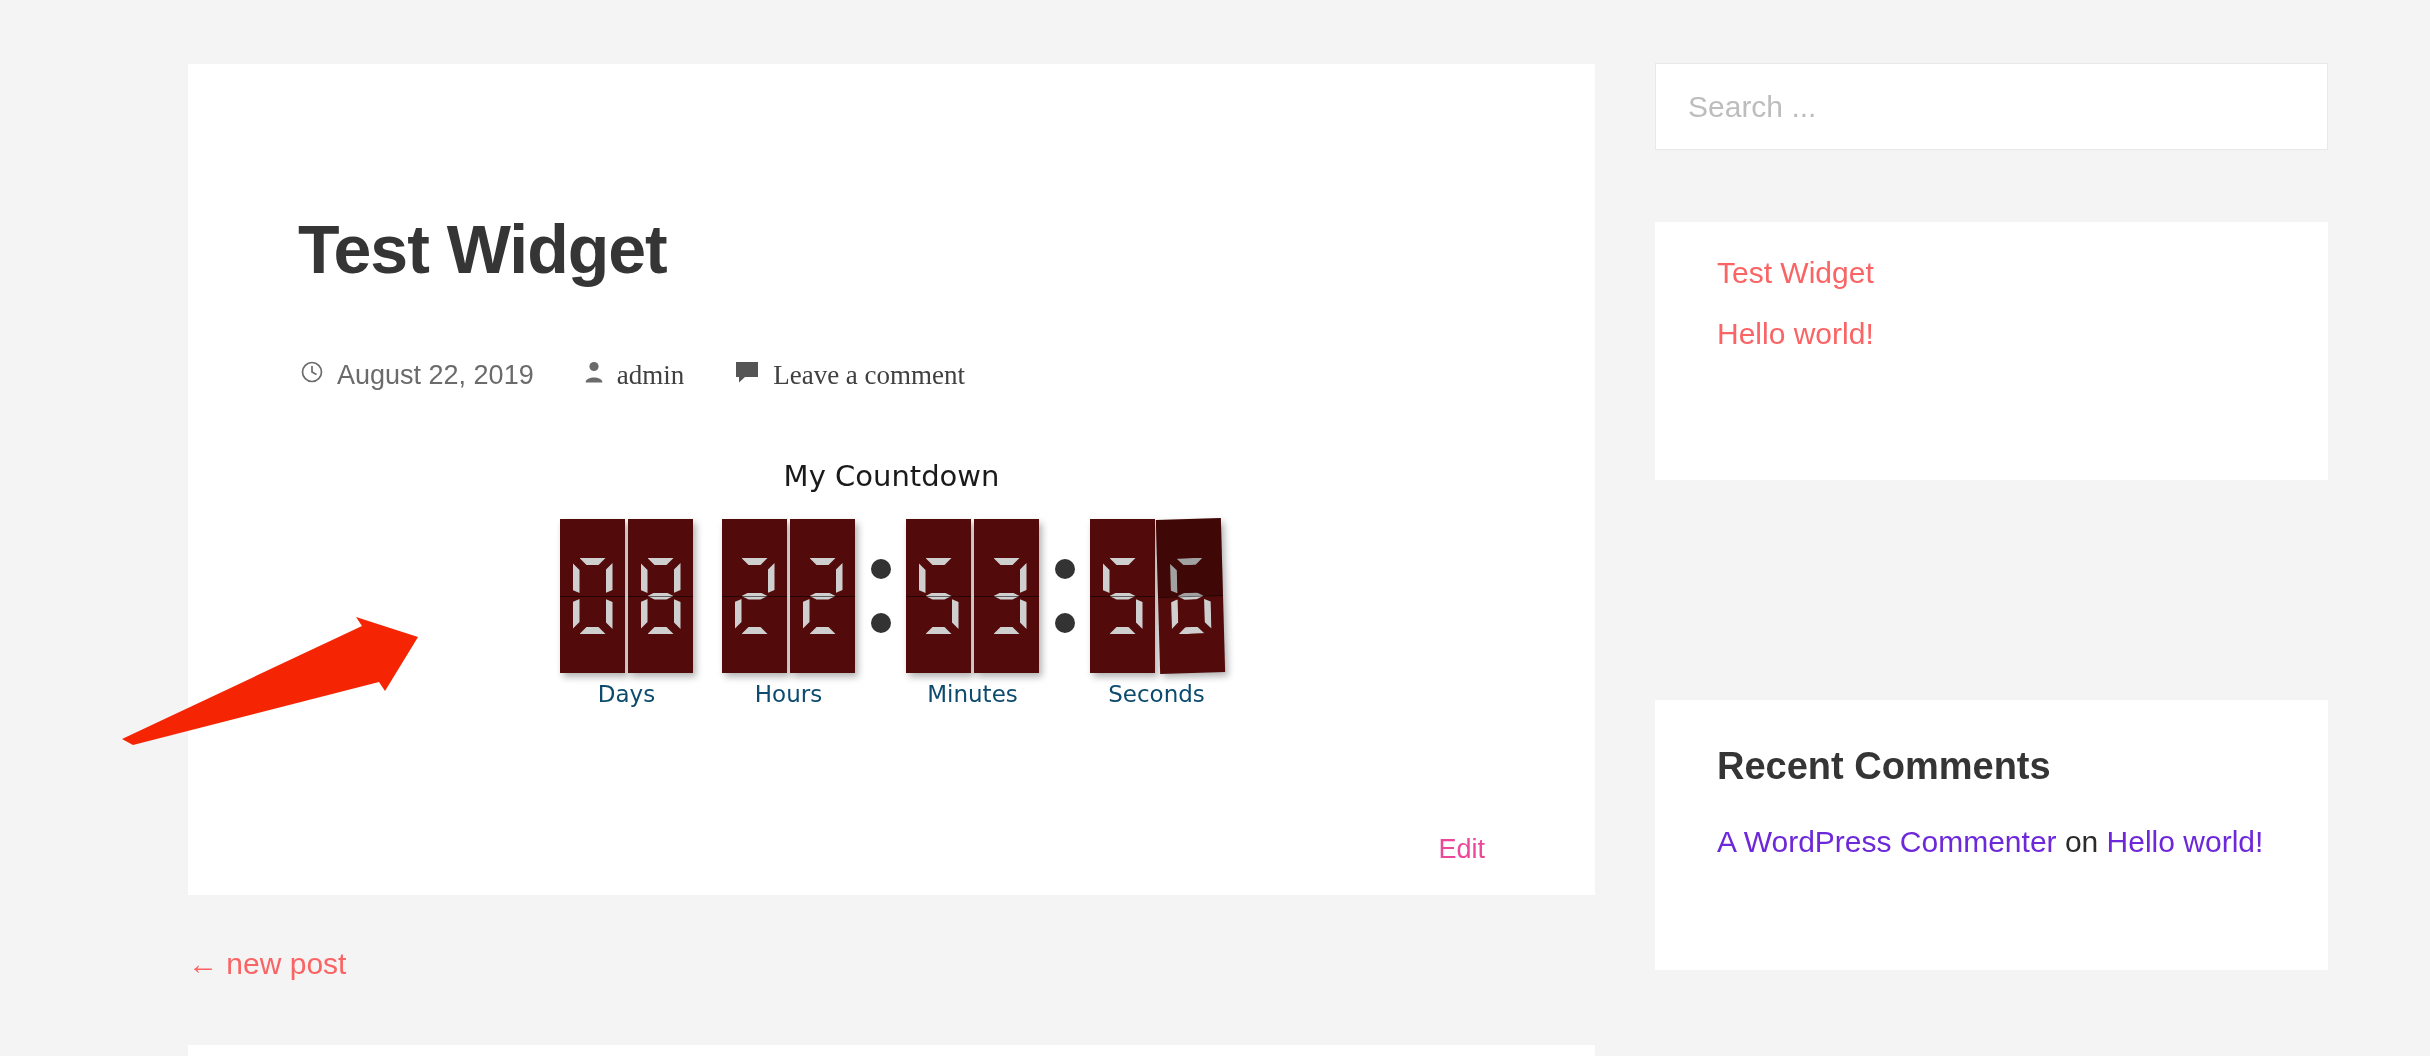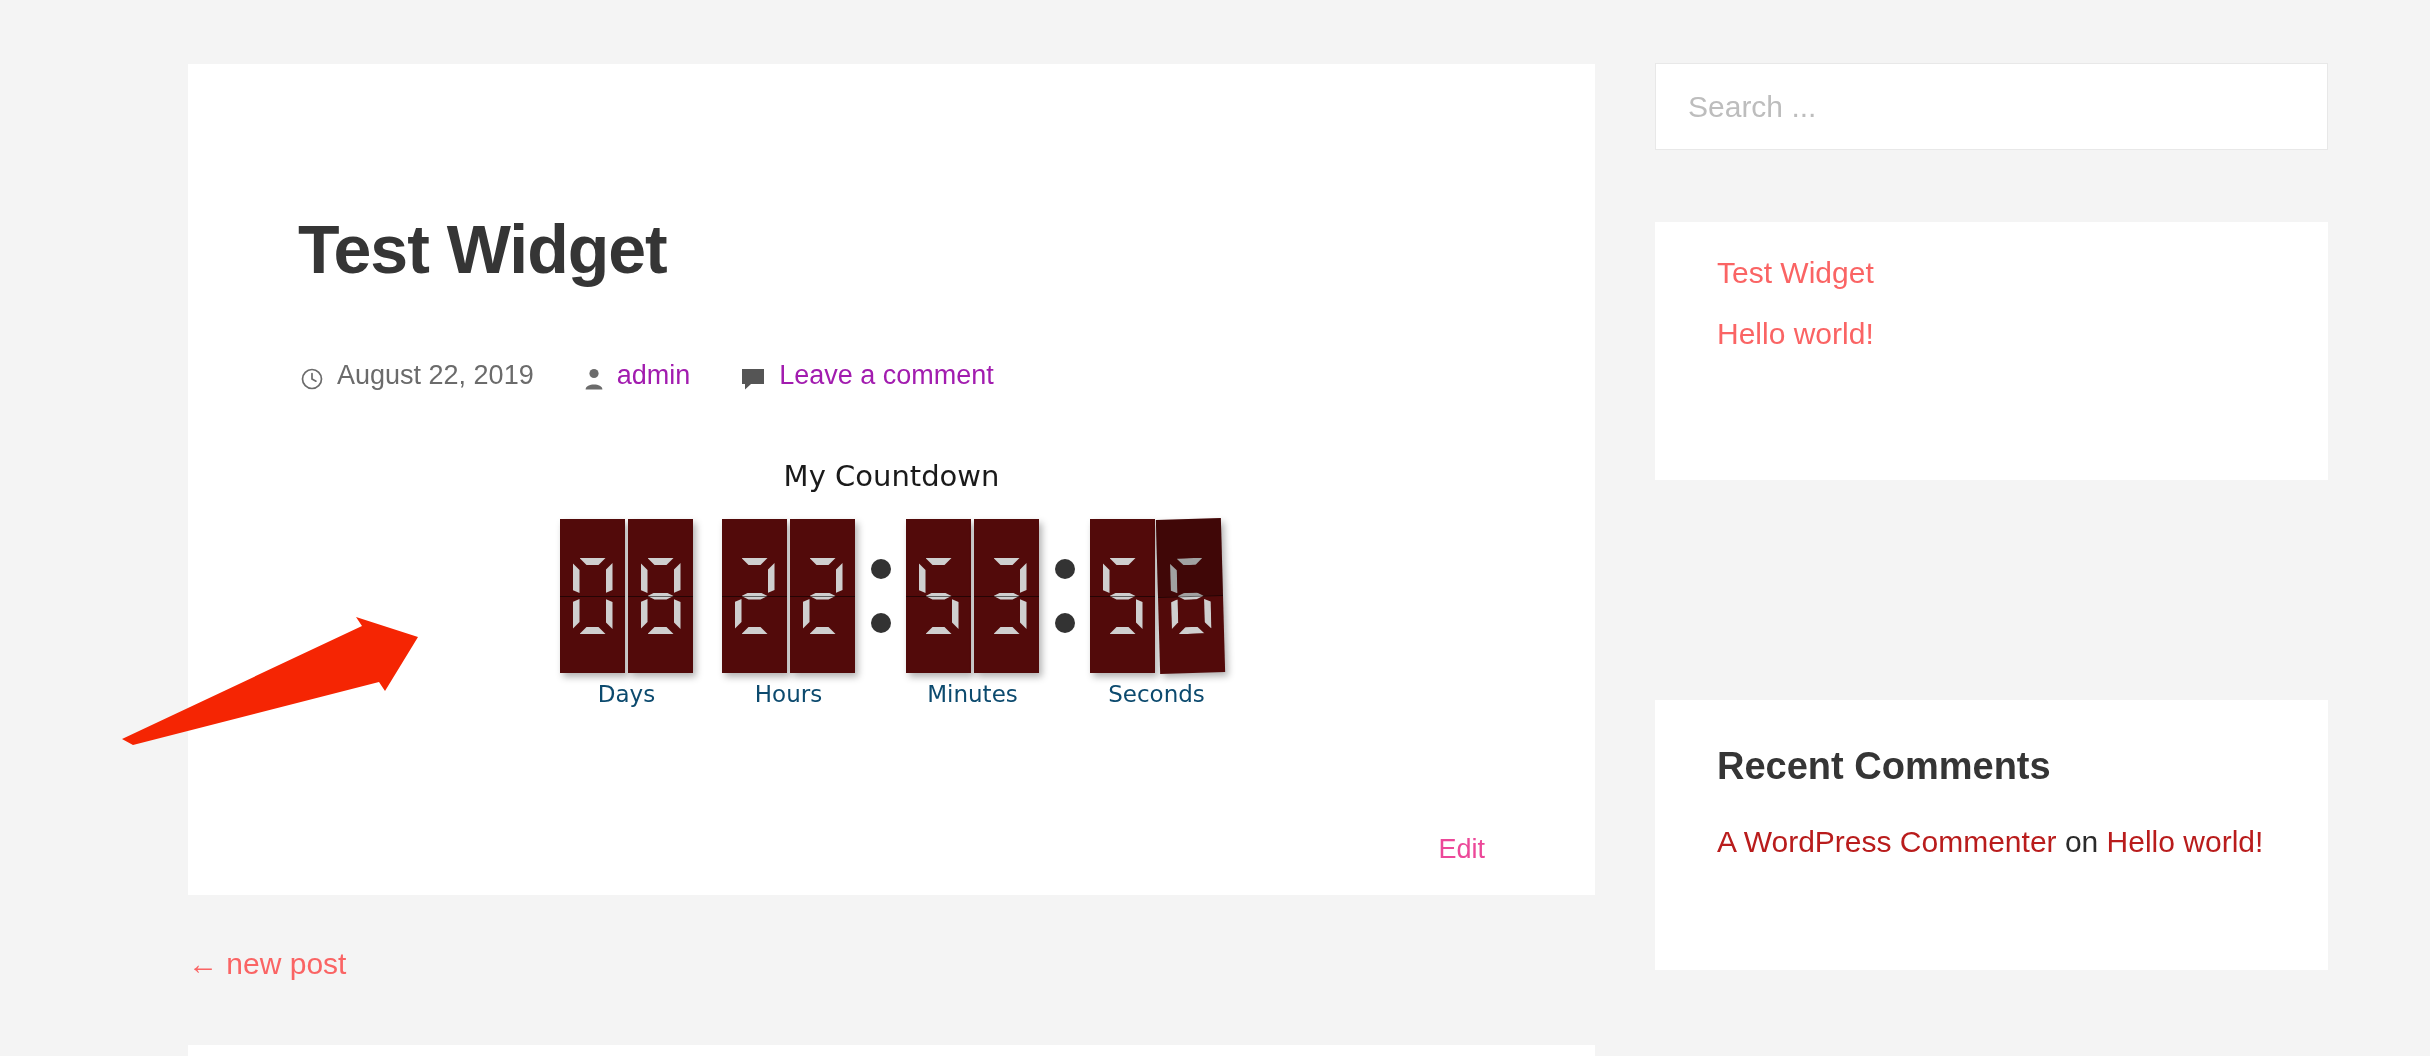--- a/index.html
+++ b/index.html
@@ -37,30 +37,30 @@
 
   .post-meta {
     position: absolute;
     left: 112px; top: 296px;
     display: flex;
     align-items: center;
     font-size: 27px;
     color: #6b6b6b;
     white-space: nowrap;
   }
-  .meta-item { display: flex; align-items: flex-end; margin-right: 50px; }
+  .meta-item { display: flex; align-items: flex-start; margin-right: 50px; }
   .meta-item:last-child { margin-right: 8px; }
   .meta-icon {
     display: inline-flex;
     align-items: center;
     justify-content: center;
     margin-right: 13px;
     color: #6b6b6b;
   }
-  .meta-link { color: #a21caf; text-decoration: none; }
+  .meta-link { color: #404040; text-decoration: none; font-family: Liberation Serif, serif; }
   .meta-text { color: #6b6b6b; }
 
   
   .countdown-wrap {
     position: absolute;
     left: 0; top: 395px;
     width: 1407px;
     text-align: center;
   }
   .countdown-heading {
@@ -218,21 +218,21 @@
     font-size: 30px;
     color: #fa6464;
     text-decoration: none;
   }
   .comment-row {
     padding: 36px 62px 0 62px;
     font-size: 30px;
     line-height: 1.22;
     color: #2b2b2b;
   }
-  .comment-row a { color: #b91c1c; text-decoration: none; }
+  .comment-row a { color: #6d28d9; text-decoration: none; }
   .comment-on { color: #2b2b2b; }
 
   
   .annotation-arrow {
     position: absolute;
     left: 100px; top: 590px;
     width: 420px; height: 180px;
     pointer-events: none;
   }
 </style>

